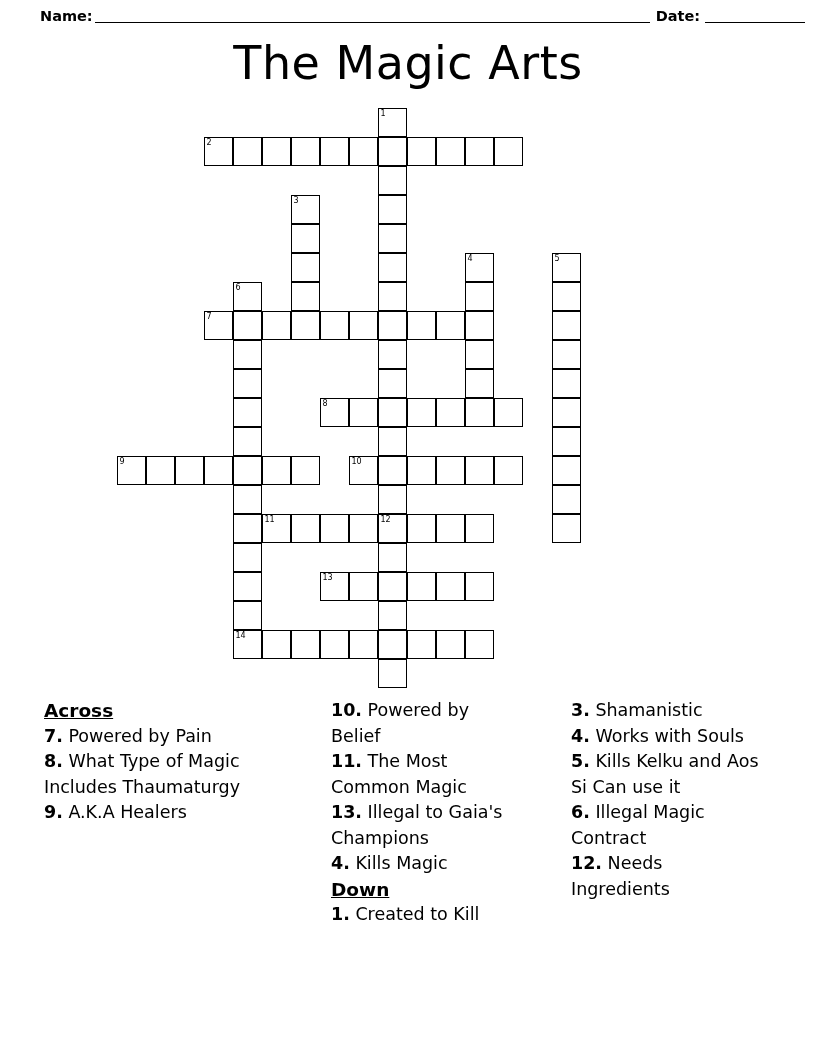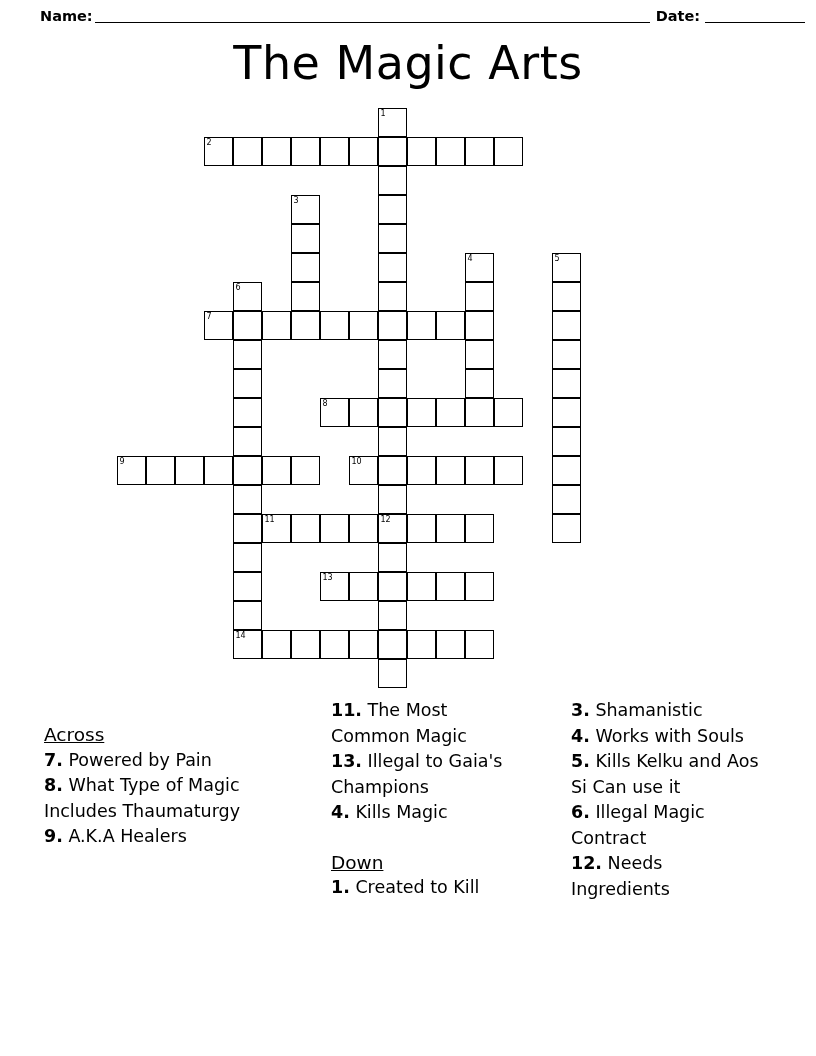--- a/index.html
+++ b/index.html
@@ -85,24 +85,23 @@
     height: 270px;
     display: flex;
     gap: 0;
     font-size: 17.5px;
     line-height: 25.5px;
   }
   .clue-col { width: 243px; padding-right: 10px; box-sizing: border-box; }
   .clue-col.col2 { padding-left: 44px; }
   .clue-col.col3 { padding-left: 41px; }
   .clue-head {
-    font-weight: normal;
+    font-weight: bold;
     text-decoration: underline;
     font-size: 18.5px;
-    margin-top: 24px;
   }
   .clue {
     margin: 0;
   }
   .clue b { font-weight: bold; }
 </style>
 </head>
 <body>
 
 <div class="header">
@@ -251,20 +250,21 @@
   </div>
 
 <div id="clues">
     <div class="clue-col col1">
       <div class="clue-head">Across</div>
       <div class="clue"><b>7.</b><span> Powered by Pain</span></div>
       <div class="clue"><b>8.</b><span> What Type of Magic Includes Thaumaturgy</span></div>
       <div class="clue"><b>9.</b><span> A.K.A Healers</span></div>
     </div>
     <div class="clue-col col2">
+      <div class="clue"><b>10.</b><span> Powered by Belief</span></div>
       <div class="clue"><b>11.</b><span> The Most Common Magic</span></div>
       <div class="clue"><b>13.</b><span> Illegal to Gaia's Champions</span></div>
       <div class="clue"><b>4.</b><span> Kills Magic</span></div>
       <div class="clue-head">Down</div>
       <div class="clue"><b>1.</b><span> Created to Kill</span></div>
     </div>
     <div class="clue-col col3">
       <div class="clue"><b>3.</b><span> Shamanistic</span></div>
       <div class="clue"><b>4.</b><span> Works with Souls</span></div>
       <div class="clue"><b>5.</b><span> Kills Kelku and Aos Si Can use it</span></div>

